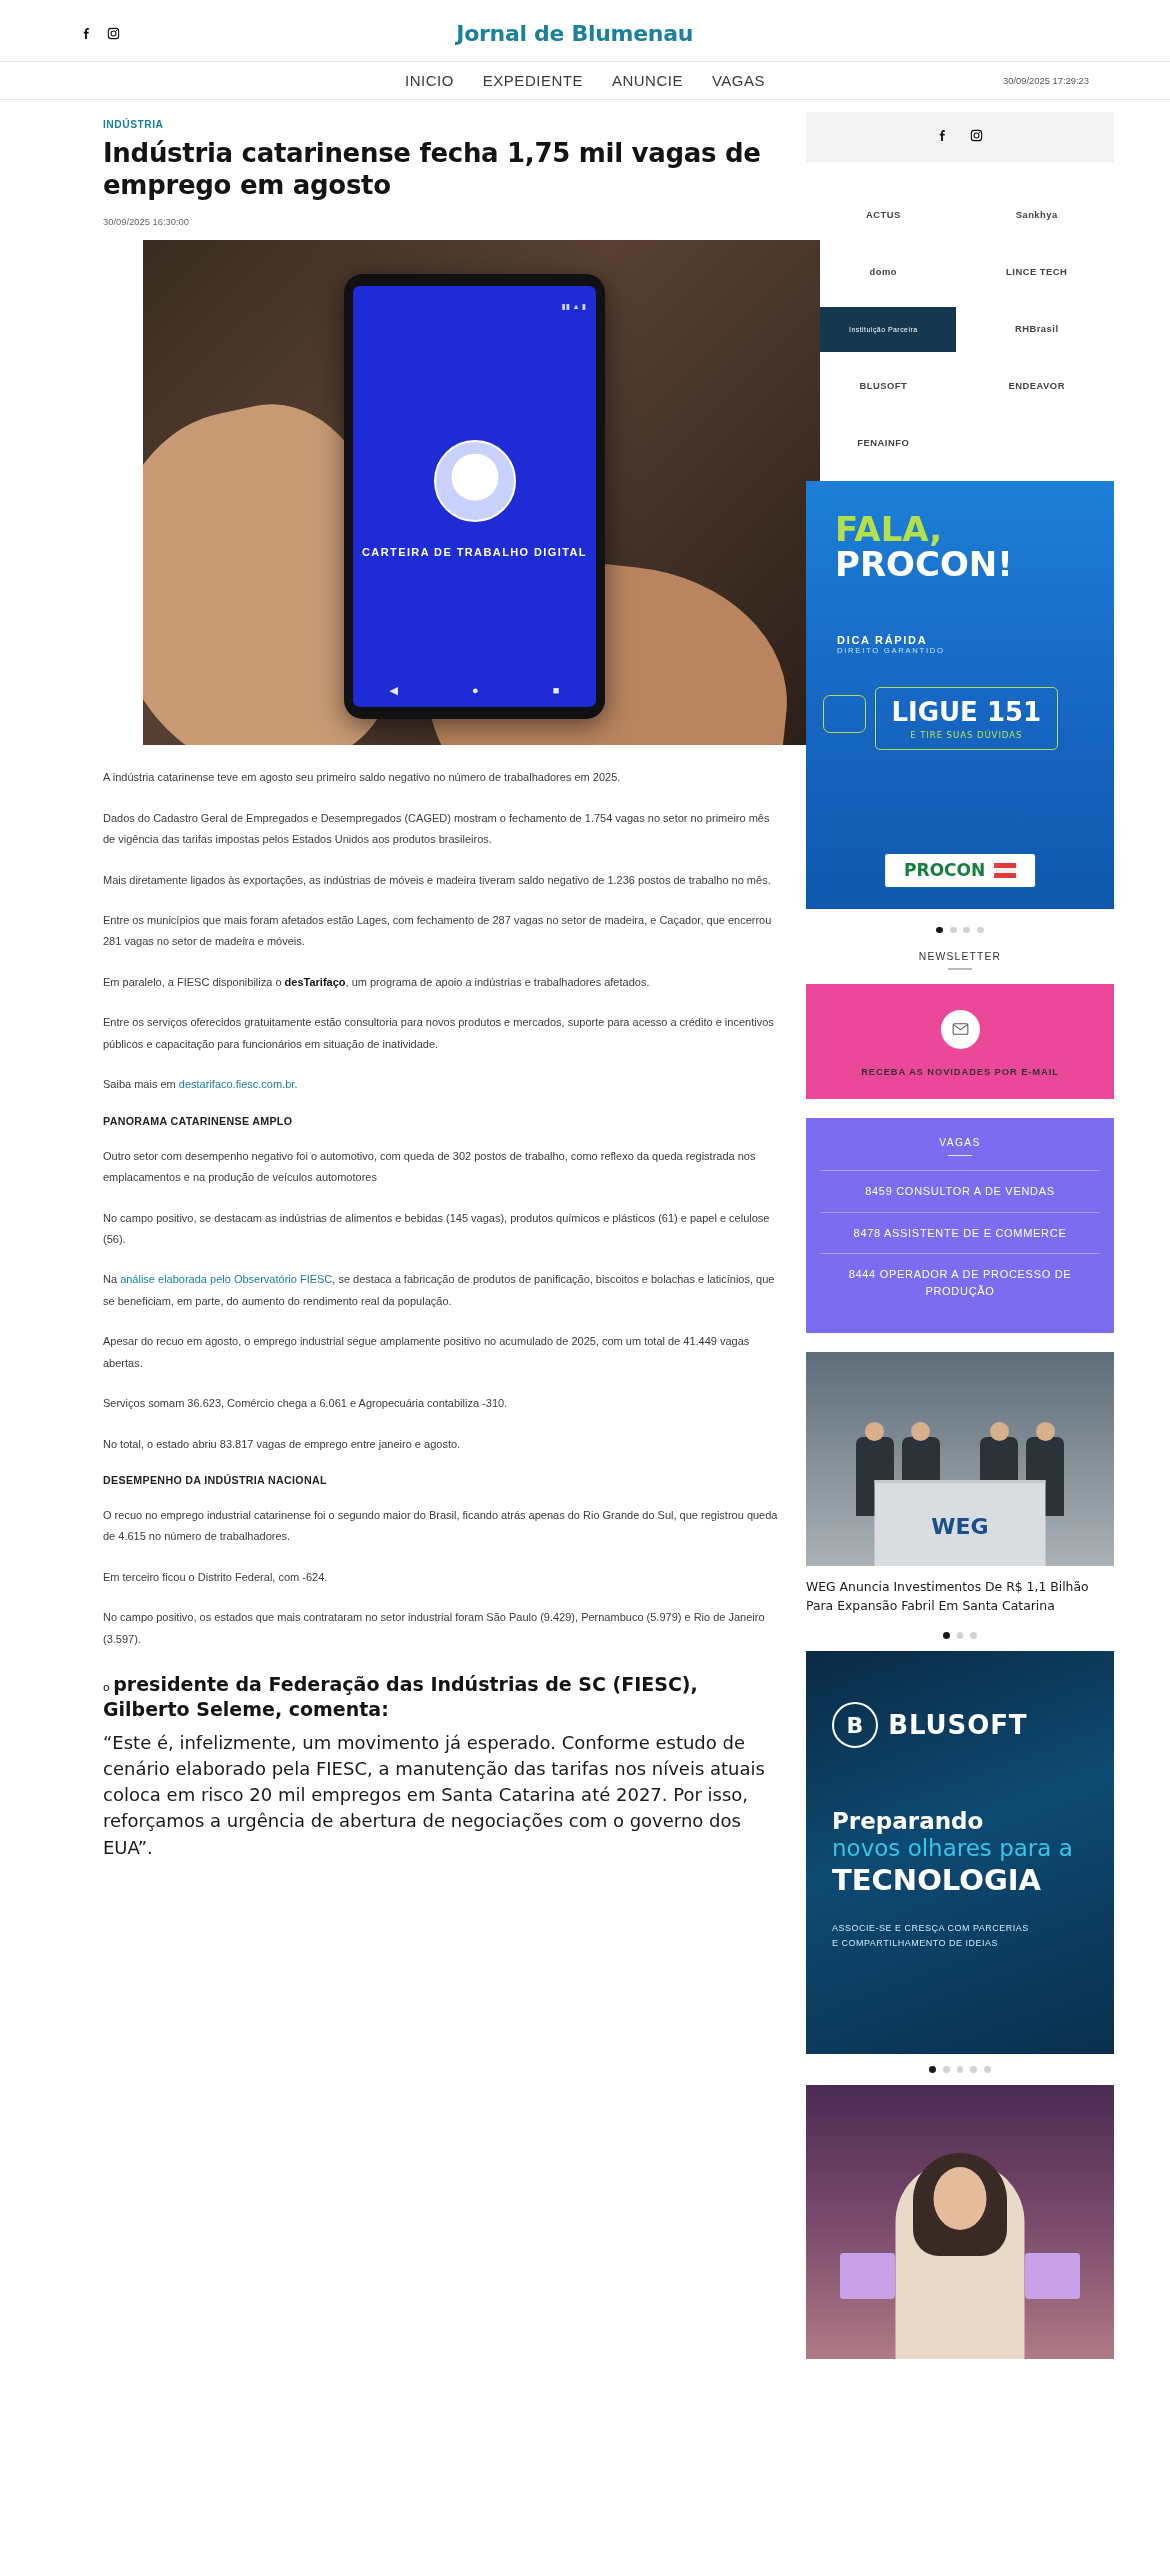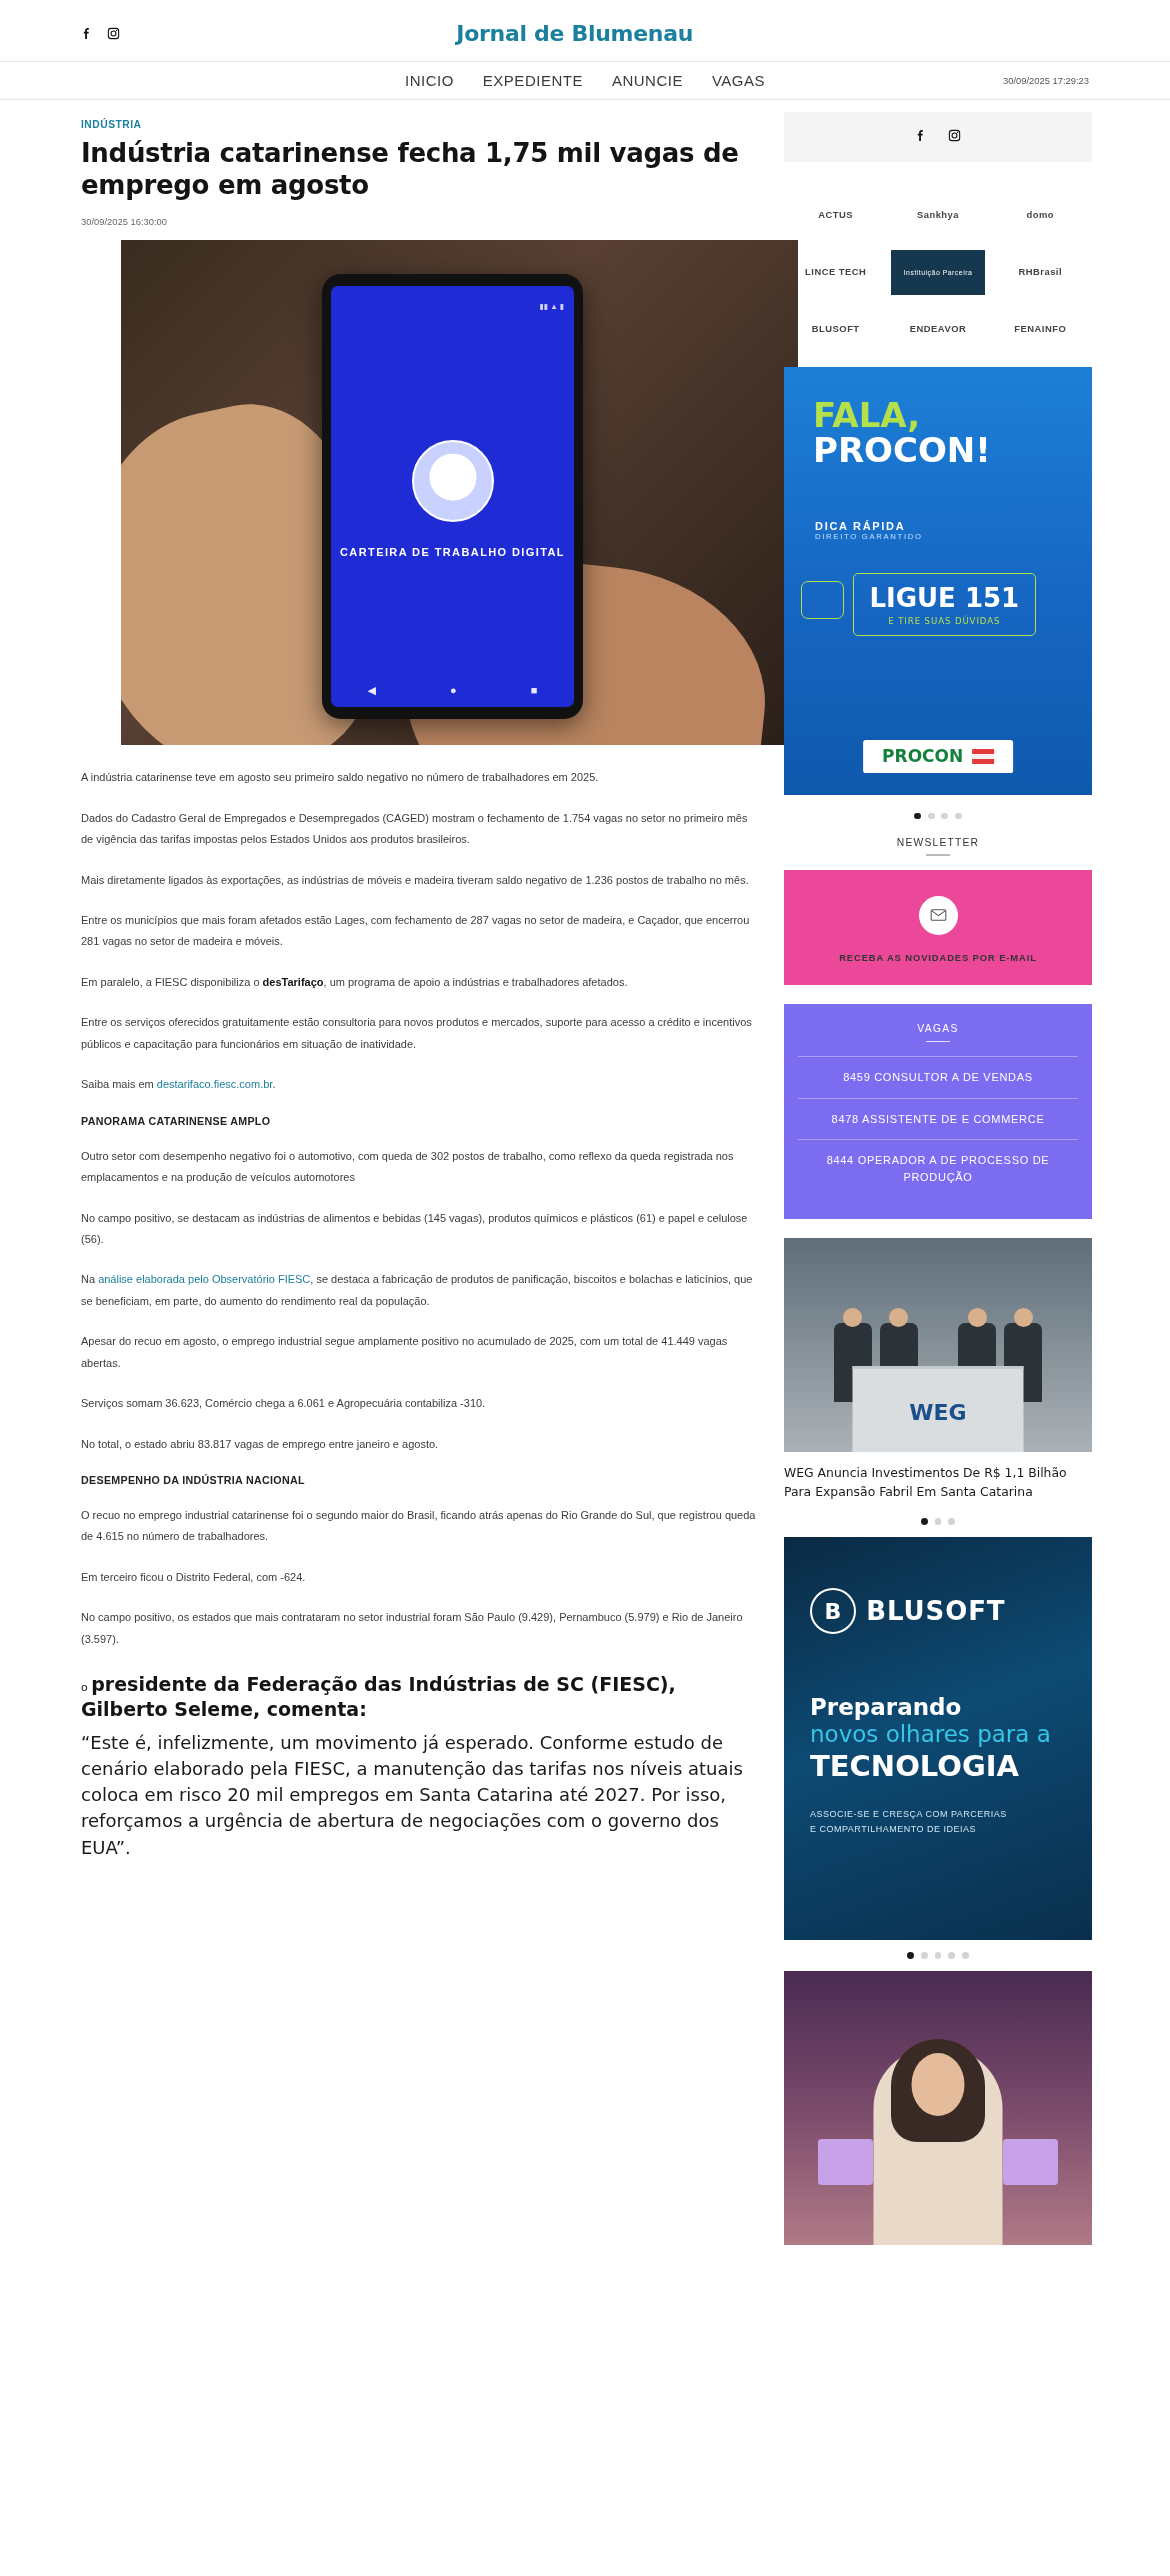--- a/index.html
+++ b/index.html
@@ -45,20 +45,21 @@
   .nav-date {
     position:absolute; right:81px; top:50%; transform:translateY(-50%);
     font-size:9.4px; color:#555;
   }
 
   
   .content {
     display:flex; gap:26px;
     padding:12px 81px 0 81px;
     align-items:flex-start;
+    margin-left:22px;
   }
   .main { width:677px; }
   .side { width:308px; }
 
   
   .kicker {
     color:#1b7f9e; font-size:10.3px; font-weight:700; letter-spacing:0.5px;
     margin:6.9px 0 8.6px 0;
   }
   h1.title {
@@ -135,21 +136,21 @@
     font-family:"DejaVu Sans", sans-serif;
     font-size:18px; line-height:1.45; color:#1a1a1a; margin:0 0 17px 0;
   }
 
   
   .side-social {
     background:#f4f4f4; height:50px; display:flex; align-items:center;
     justify-content:center; gap:22px; margin-bottom:19px;
   }
   .logo-grid {
-    display:grid; grid-template-columns:repeat(3,1fr);
+    display:grid; grid-template-columns:repeat(2,1fr);
     gap:12px 9px; padding:12px 5.1px 15.4px 5.1px;
   }
   .logo-cell {
     height:45px; display:flex; align-items:center; justify-content:center;
     font-size:9.4px; font-weight:700; color:#444; text-align:center;
     letter-spacing:0.5px; line-height:1.15;
   }
   .logo-cell.dark { background:#16384f; color:#fff; font-size:6.9px; font-weight:400; padding:3.4px; }
 
   .promo {

